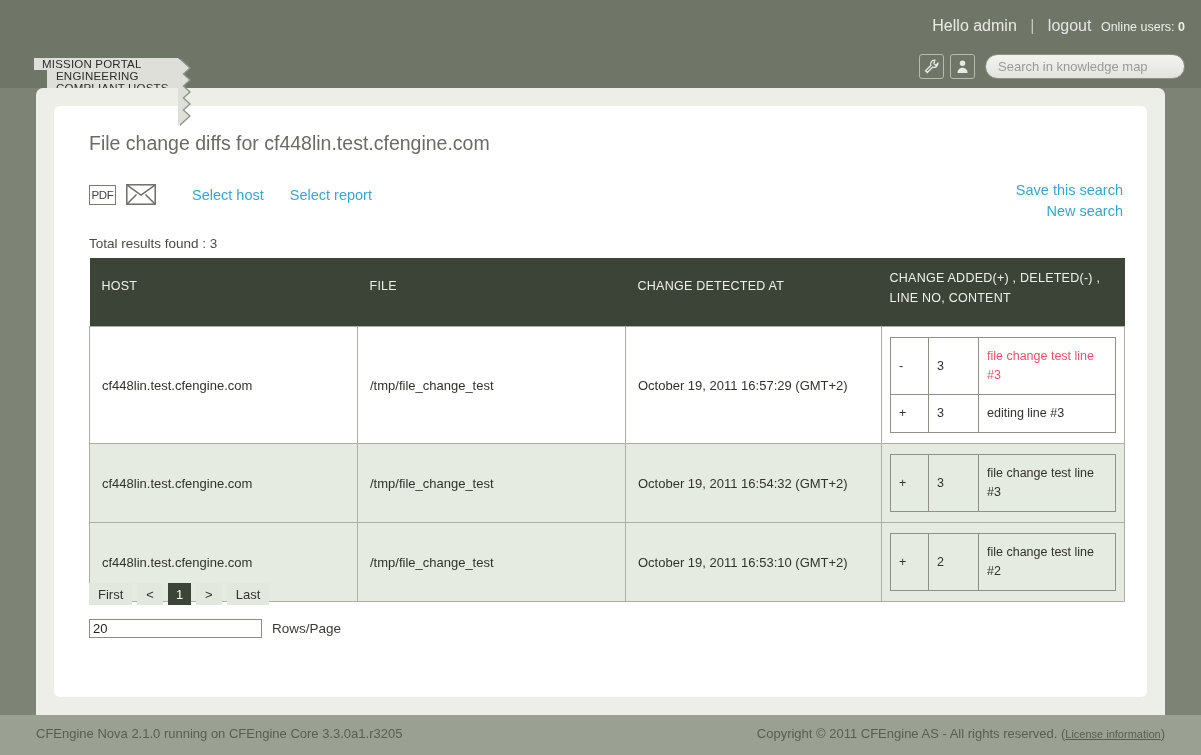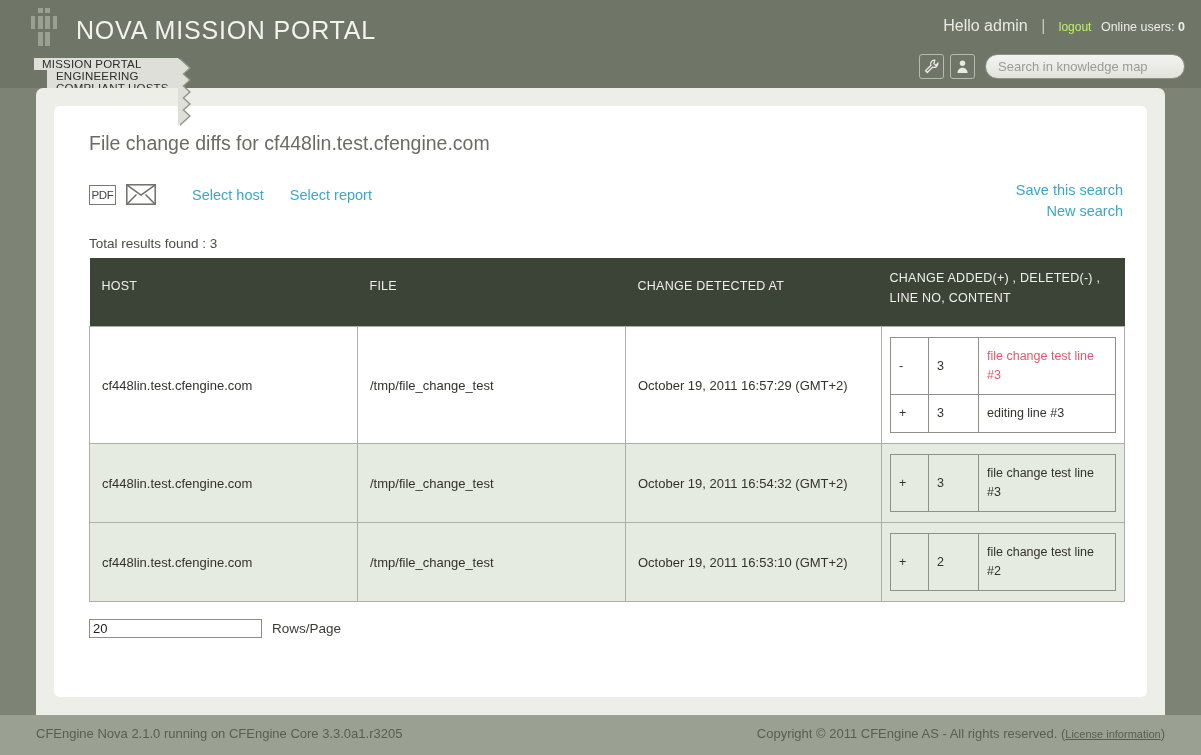--- a/index.html
+++ b/index.html
@@ -19,21 +19,21 @@
     margin-left: 14px; color: #f2f2ee; font-size: 25px;
     font-weight: normal; letter-spacing: .8px; white-space: nowrap;
     line-height: 44px;
   }
 
   .userbar {
     position: absolute; right: 16px; top: 17px;
     color: #e9eae4; font-size: 16px; white-space: nowrap;
   }
   .userbar .sep { color: #c6c9bd; margin: 0 9px; }
-  .userbar .logout { color: #bef264; text-decoration: none; font-size: 12px; }
+  .userbar .logout { color: #e5e5e5; text-decoration: none; font-size: 16px; }
   .userbar .online { font-size: 12.5px; color: #eceee7; margin-left: 5px; }
   .userbar .online b { font-weight: bold; }
 
   .toolrow { position: absolute; right: 16px; top: 54px; display: flex; align-items: center; gap: 6px; }
   .sqbtn {
     width: 25px; height: 25px; border: 1px solid #b6bbae; border-radius: 3px;
     background: #6f7668; display: flex; align-items: center; justify-content: center;
   }
   .search-wrap {
     margin-left: 4px; width: 200px; height: 25px; border-radius: 13px;
@@ -162,33 +162,20 @@
   }
   .footer .fl { position: absolute; left: 36px; top: 11px; }
   .footer .fr { position: absolute; right: 36px; top: 11px; text-align: center; }
   .footer .fr u { text-decoration: underline; font-size: 11px; }
 </style>
 </head>
 <body>
 
 <div class="topbar">
 
-  <div class="brand">
-    <span class="logo-glyph">
-      <i style="left:10px;top:0;width:5px;height:5px;"></i>
-      <i style="left:17px;top:0;width:5px;height:5px;"></i>
-      <i style="left:3px;top:8px;width:4px;height:13px;"></i>
-      <i style="left:10px;top:8px;width:5px;height:13px;"></i>
-      <i style="left:17px;top:8px;width:5px;height:13px;"></i>
-      <i style="left:25px;top:8px;width:4px;height:13px;"></i>
-      <i style="left:10px;top:24px;width:5px;height:14px;"></i>
-      <i style="left:17px;top:24px;width:5px;height:14px;"></i>
-    </span>
-    <span class="brand-title">NOVA MISSION PORTAL</span>
-  </div>
 
   <div class="userbar">
     <span>Hello admin</span>
     <span class="sep">|</span>
     <a href="#" class="logout">logout</a>
     <span class="online">
       <span>Online users:</span>
       <b>0</b>
     </span>
   </div>
@@ -307,20 +294,27 @@
                 <td class="c-text">file change test line #2</td>
               </tr>
             </tbody>
               </table>
           </td>
         </tr>
 
       </tbody>
     </table>
 
+    <div class="pager">
+      <button class="pbtn">First</button>
+      <button class="pbtn">&lt;</button>
+      <button class="pbtn active">1</button>
+      <button class="pbtn">&gt;</button>
+      <button class="pbtn">Last</button>
+    </div>
 
     <div class="rowsrow">
       <input type="text" value="20" style="">
       <span>Rows/Page</span>
     </div>
 
   </div>
 </div>
 
 <div class="footer">

